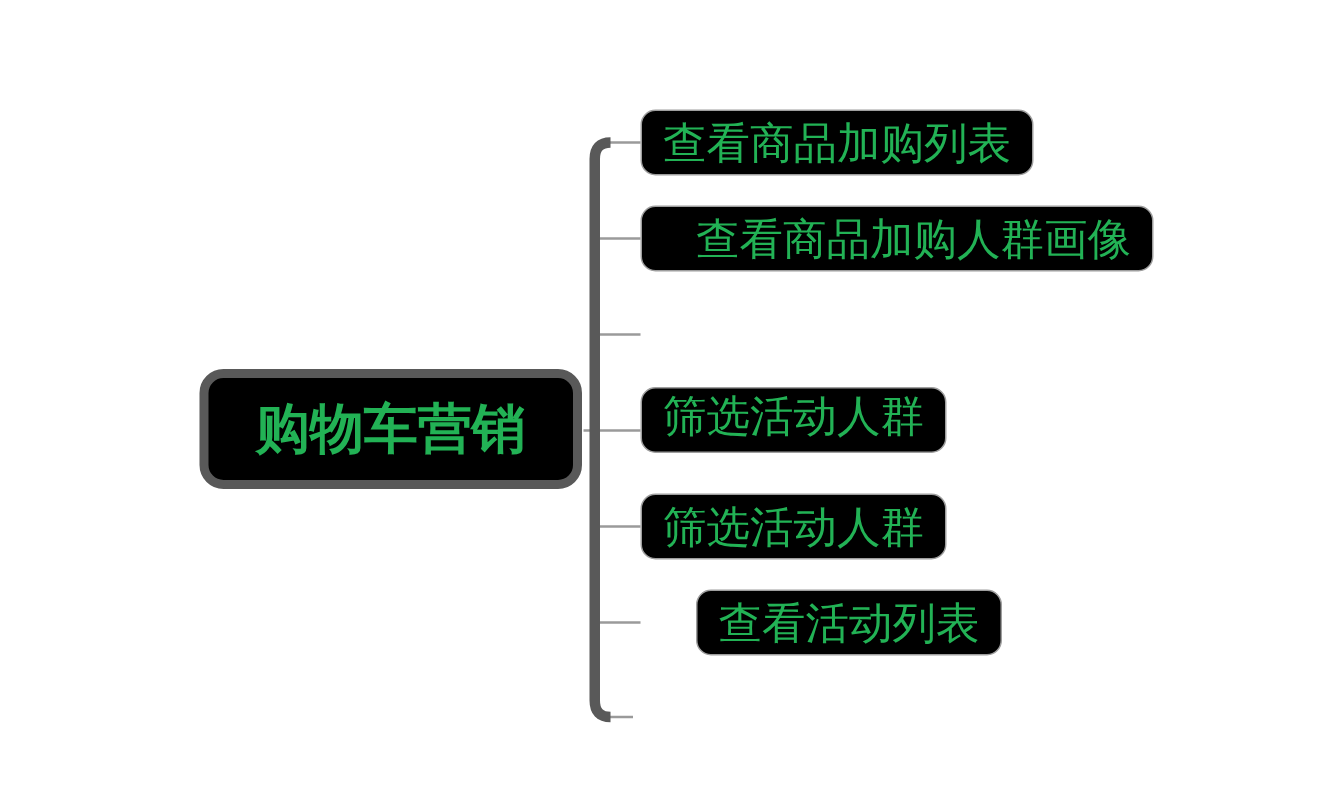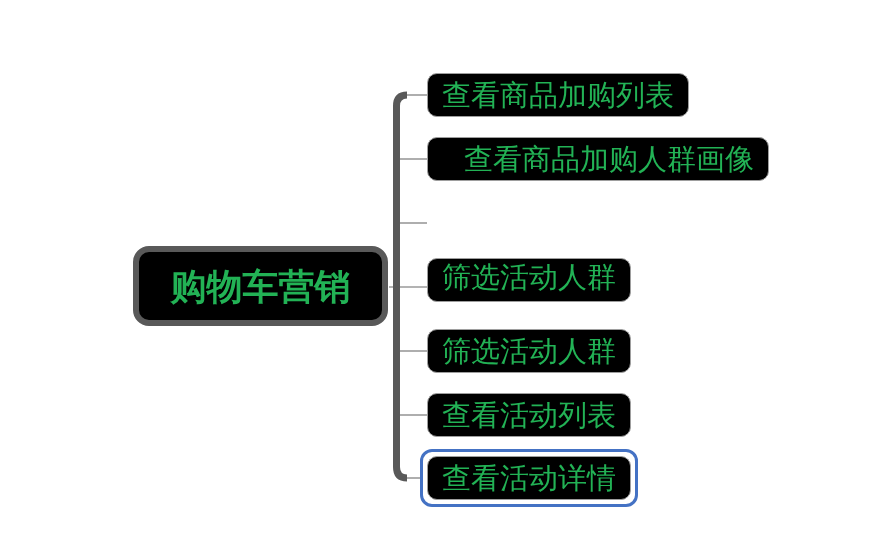--- a/index.html
+++ b/index.html
@@ -85,15 +85,14 @@
 
     <path d="M 407 95 Q 396.5 95 396.5 106 L 396.5 467 Q 396.5 478 407 478" stroke="var(--trunk)" stroke-width="7" fill="none" stroke-linecap="butt"></path>
   </svg>
 
   <div class="root-node">购物车营销</div>
 
 <div class="child-node" style="top: 72.5px;">查看商品加购列表</div>
     <div class="child-node" style="top: 136.5px; padding-left: 36px;">查看商品加购人群画像</div>
     <div class="child-node" style="top: 258px; font-family: Liberation Mono, monospace;">筛选活动人群</div>
     <div class="child-node" style="top: 328.5px;">筛选活动人群</div>
-    <div class="child-node" style="top: 392.5px;">查看活动列表</div>
-    <div class="child-node selected" style="top: 455.5px;">查看活动详情</div>
+    <div class="child-node" style="top: 392.5px; margin-left: 37px;">查看活动列表</div>
   </div>
 
 </body></html>

